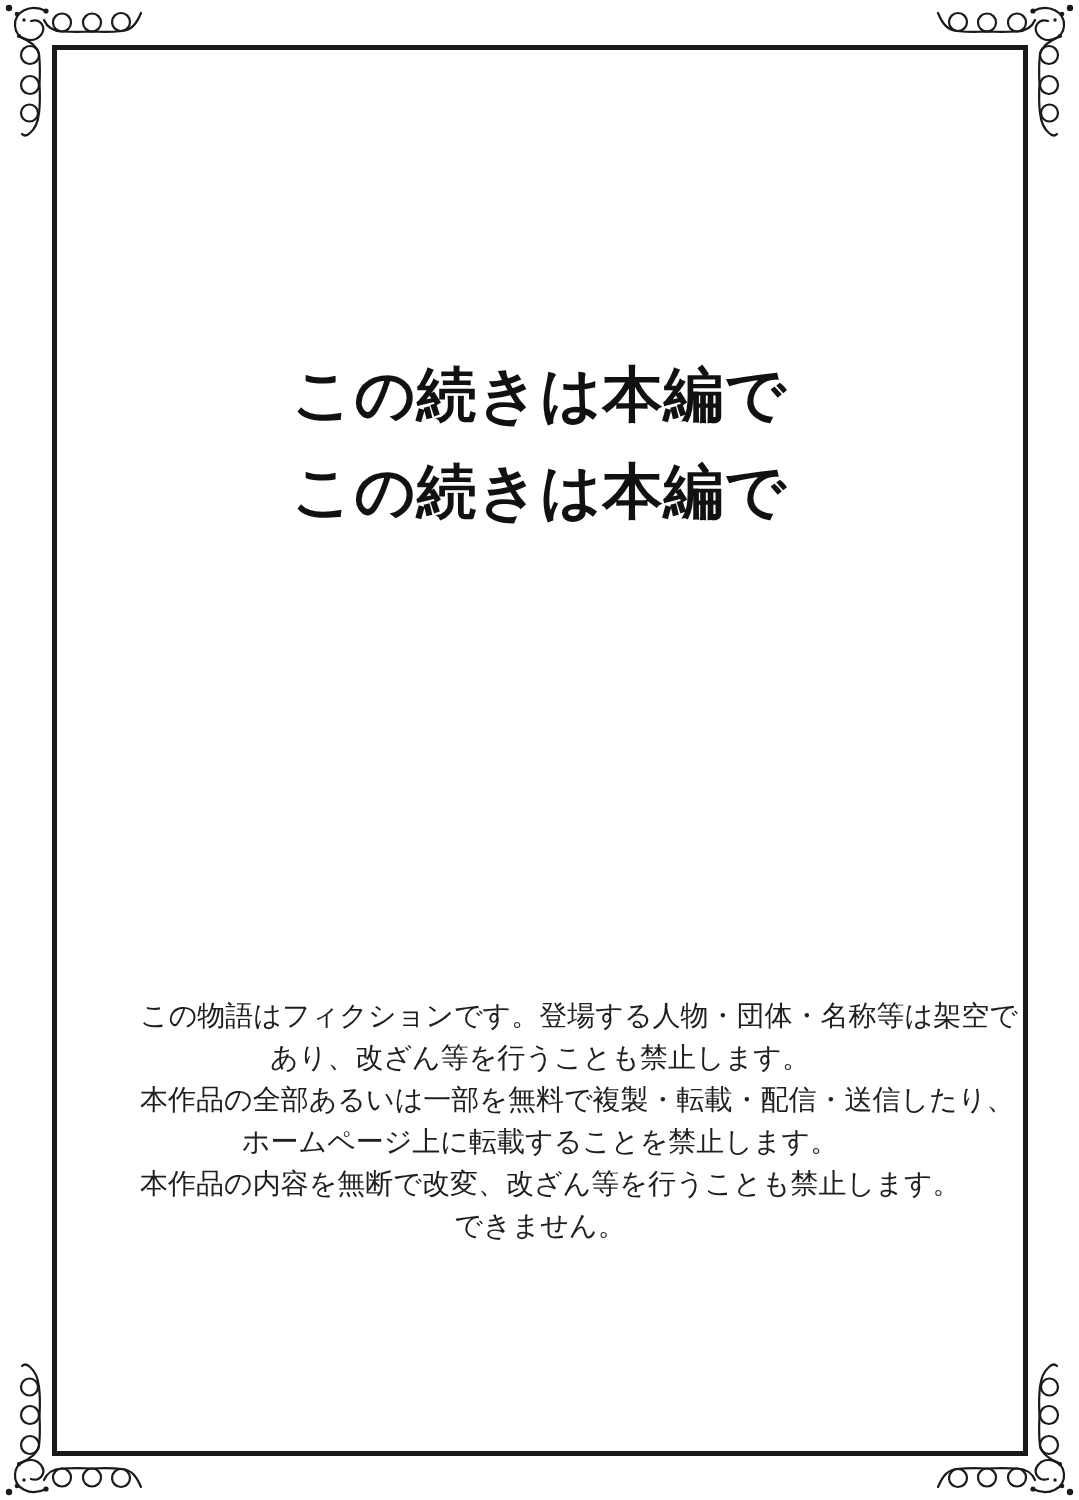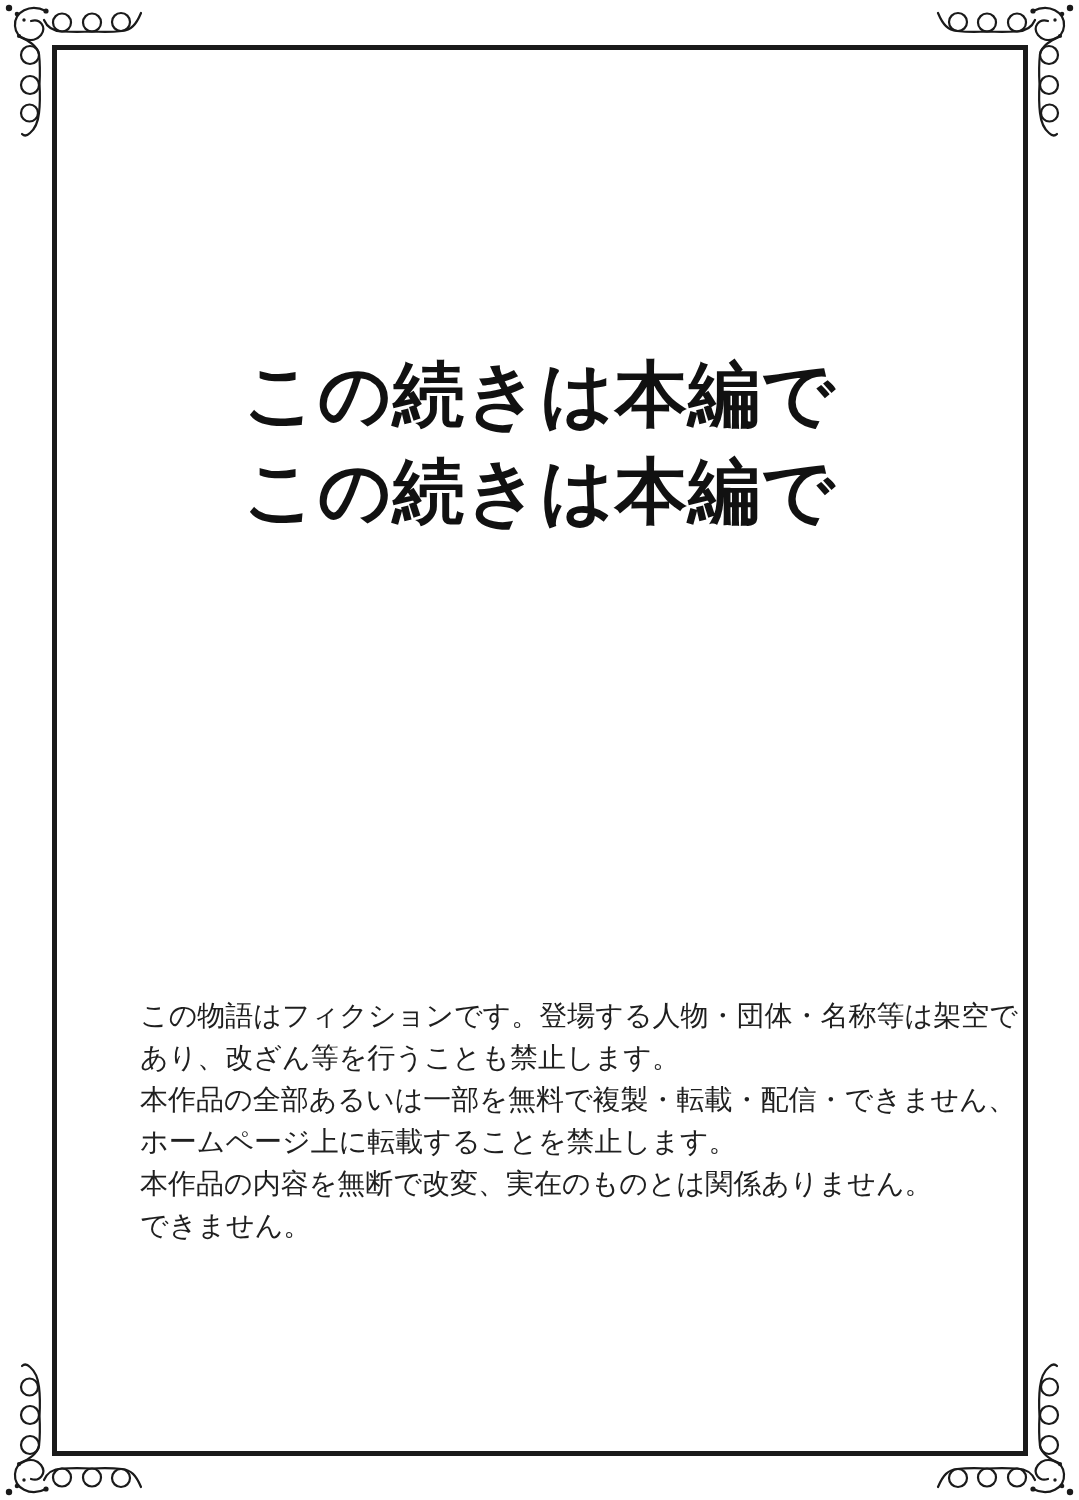--- a/index.html
+++ b/index.html
@@ -34,37 +34,37 @@
   .corner.tr { right: 0; top: 0; transform: scaleX(-1); }
   .corner.bl { left: 0; bottom: 0; transform: scaleY(-1); }
   .corner.br { right: 0; bottom: 0; transform: scale(-1,-1); }
 
   .heading {
     position: absolute;
     left: 0;
     top: 346px;
     width: 1079px;
     text-align: center;
-    font-size: 72px;
+    font-size: 60px;
     line-height: 97px;
     font-weight: 700;
     letter-spacing: 1px;
     color: #111111;
   }
   .disclaimer {
     position: absolute;
     left: 140px;
     top: 995px;
     width: 800px;
     font-size: 28px;
     line-height: 42px;
     font-weight: 400;
     color: #1f1f1f;
   }
-  .disclaimer .line { white-space: nowrap; }
+  .disclaimer .line { white-space: nowrap; text-align: center; }
 </style>
 </head>
 <body>
 
 <div class="page">
 
   <svg class="corner tl" viewBox="0 0 150 150" aria-hidden="true">
     <g fill="none" stroke="#1a1a1a" stroke-width="2.2" stroke-linecap="round">
       <path d="M141,13 C136,25 131,30 122,31 C113,32 101,32 92,31.5 C83,32 71,32 62,31.5 C53,31 47,27 44,20"></path>
       <circle cx="121" cy="22" r="9"></circle>
@@ -151,19 +151,19 @@
   <div class="frame"></div>
 
   <div class="heading">
     <div>この続きは本編で</div>
     <div>この続きは本編で</div>
   </div>
 
   <div class="disclaimer">
     <div class="line">この物語はフィクションです。登場する人物・団体・名称等は架空で</div>
     <div class="line">あり、改ざん等を行うことも禁止します。</div>
-    <div class="line">本作品の全部あるいは一部を無料で複製・転載・配信・できません、</div>
+    <div class="line">本作品の全部あるいは一部を無料で複製・転載・配信・送信したり、</div>
     <div class="line">ホームページ上に転載することを禁止します。</div>
-    <div class="line">本作品の内容を無断で改変、実在のものとは関係ありません。</div>
+    <div class="line">本作品の内容を無断で改変、改ざん等を行うことも禁止します。</div>
     <div class="line">できません。</div>
   </div>
 
 </div>
 
 </body></html>

